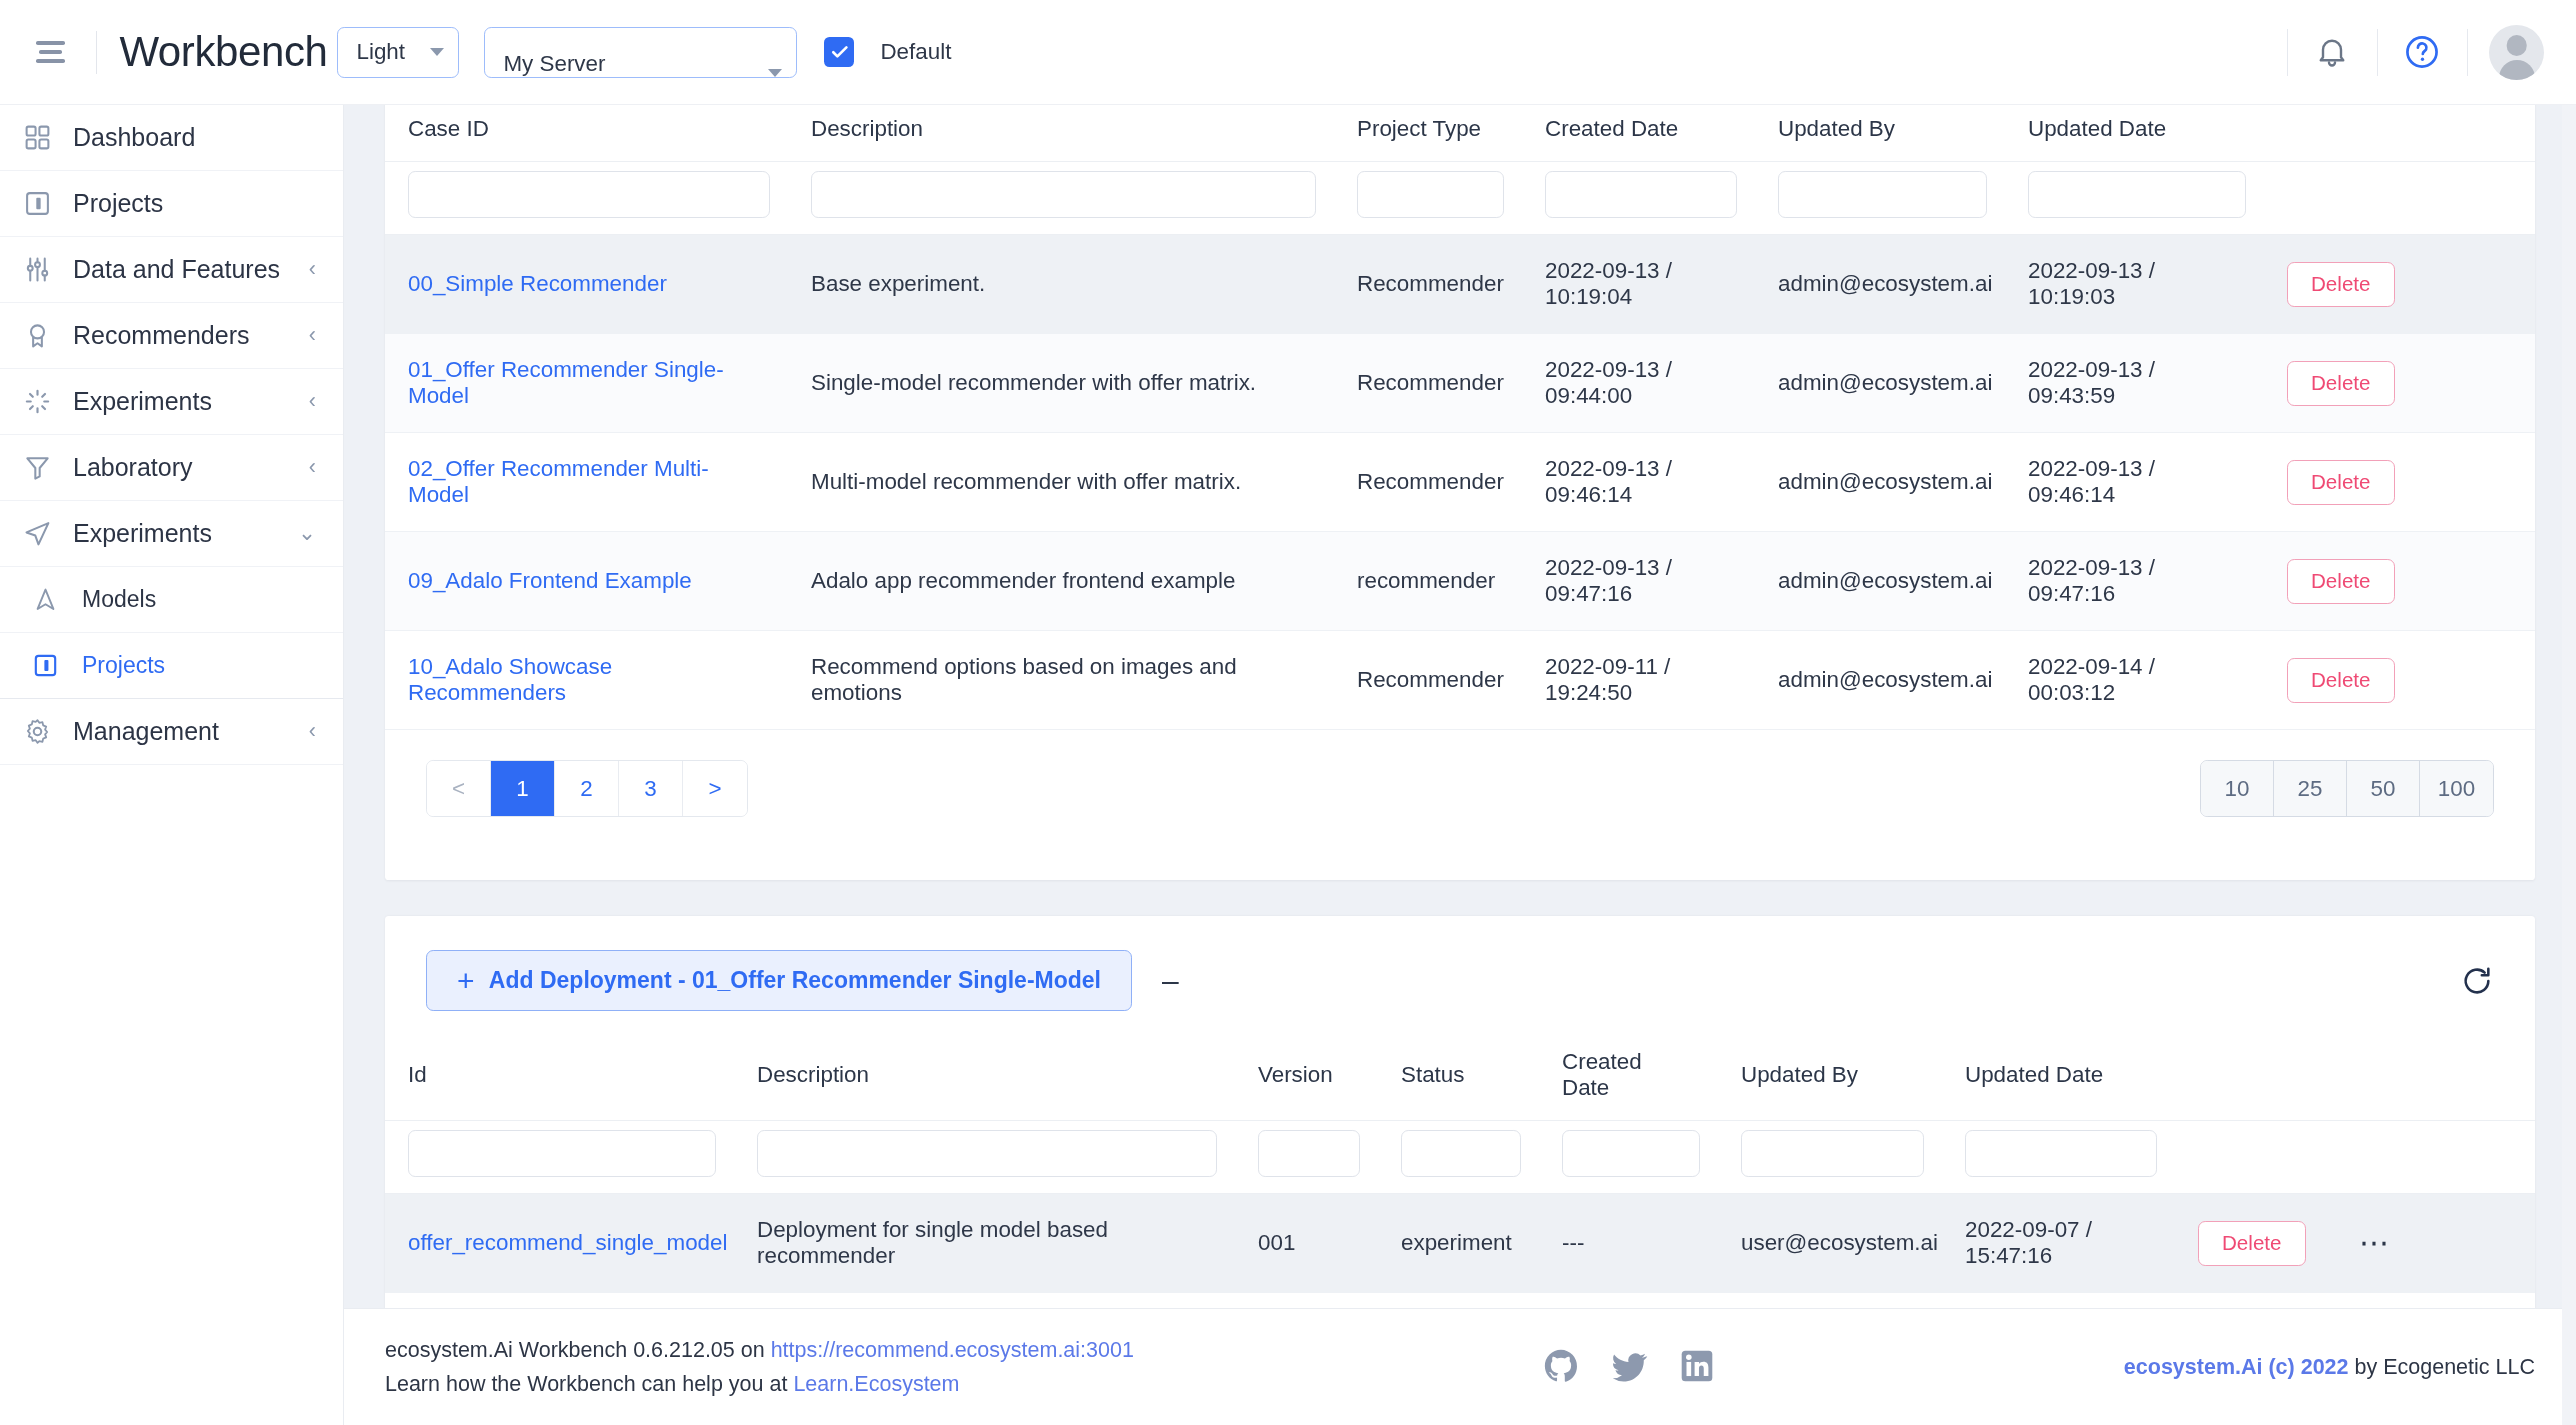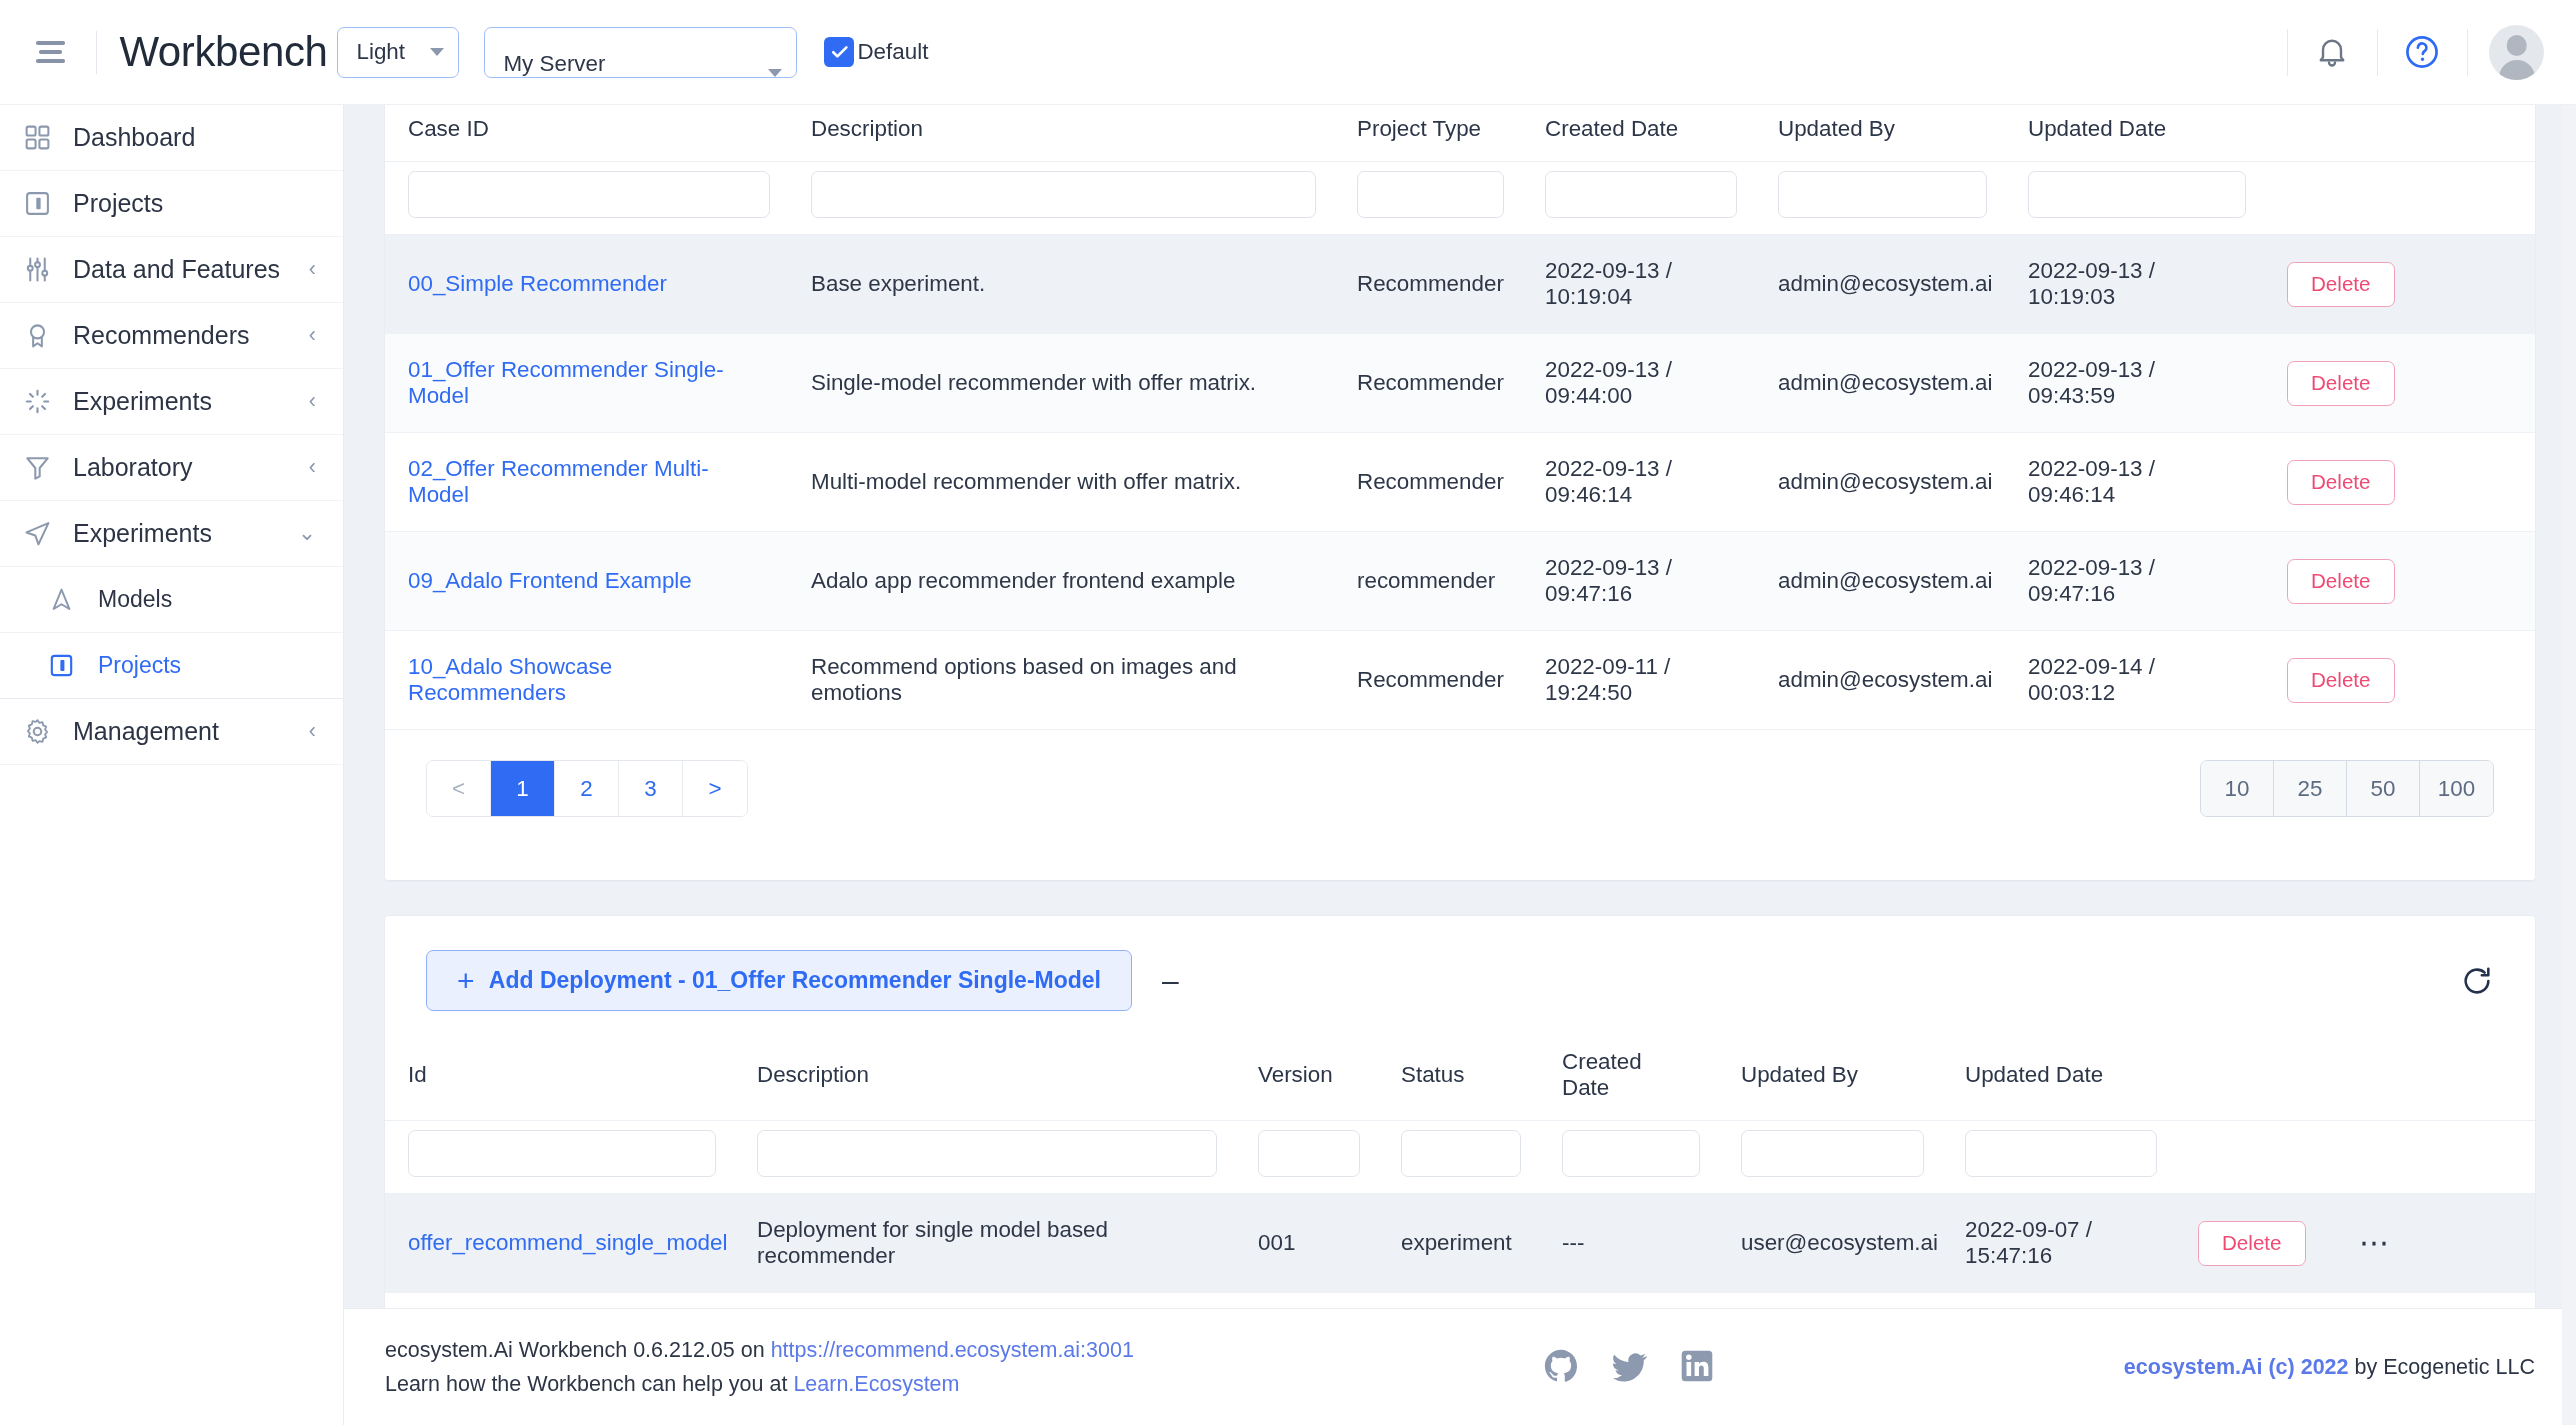--- a/index.html
+++ b/index.html
@@ -41,21 +41,21 @@
   .caret {
     width: 0; height: 0; border-left: 7.2px solid transparent; border-right: 7.2px solid transparent;
     border-top: 8px solid #8b98ad; margin-left: 9px;
   }
   .chk-wrap { display:flex; align-items:center; margin-left: 27px; cursor:pointer; }
   .chk {
     width: 30px; height: 30px; border-radius: 5.4px; background: #2f6bf3;
     display:flex; align-items:center; justify-content:center;
   }
   .chk svg { width: 19.7px; height: 19.7px; }
-  .chk-label { font-size: 22.4px; color: #2e3748; margin-left: 3px; }
+  .chk-label { font-size: 22.4px; color: #2e3748; margin-left: 26px; }
 
   .hdr-right { margin-left:auto; display:flex; align-items:center; height:100%; }
   .hdr-sep { width:0.9px; height:47px; background:#e6e9ef; }
   .hdr-icon {
     width: 89px; height: 100%; display:flex; align-items:center; justify-content:center; cursor:pointer;
   }
   .avatar {
     width: 55px; height: 55px; border-radius: 50%; background: #e4e7ec;
     margin: 0 32px 0 21.5px; position: relative; overflow: hidden; cursor:pointer;
   }
@@ -73,21 +73,21 @@
     position: absolute; top: 105px; left: 0; width: 344px; height: 1321px;
     background: #ffffff; border-right: 0.9px solid #e9ecf1; z-index: 20;
   }
   .sb-item {
     height: 66px; display:flex; align-items:center; padding-left: 23px;
     border-bottom: 0.9px solid #f0f2f6; cursor:pointer; position:relative;
   }
   .sb-item .ic { width: 41px; display:flex; align-items:center; justify-content:flex-start; }
   .sb-item .lbl { font-size: 25px; color: #2c3445; margin-left: 9px; }
   .sb-item .chev { position:absolute; right: 27px; color:#8b98ad; font-size: 21.5px; line-height:1; }
-  .sb-item.sub { padding-left: 48px; }
+  .sb-item.sub { padding-left: 32px; }
   .sb-item.sub .lbl { font-size: 23px; }
   .sb-item.active .lbl { color:#2f6bf3; }
   .sb-group-end { border-bottom: 0.9px solid #e6e9ef; }
 
   
   .main {
     position:absolute; top:105px; left:344px; width: 2232px; height: 1321px;
     background:#eef1f6; overflow:hidden;
   }
   .card {

